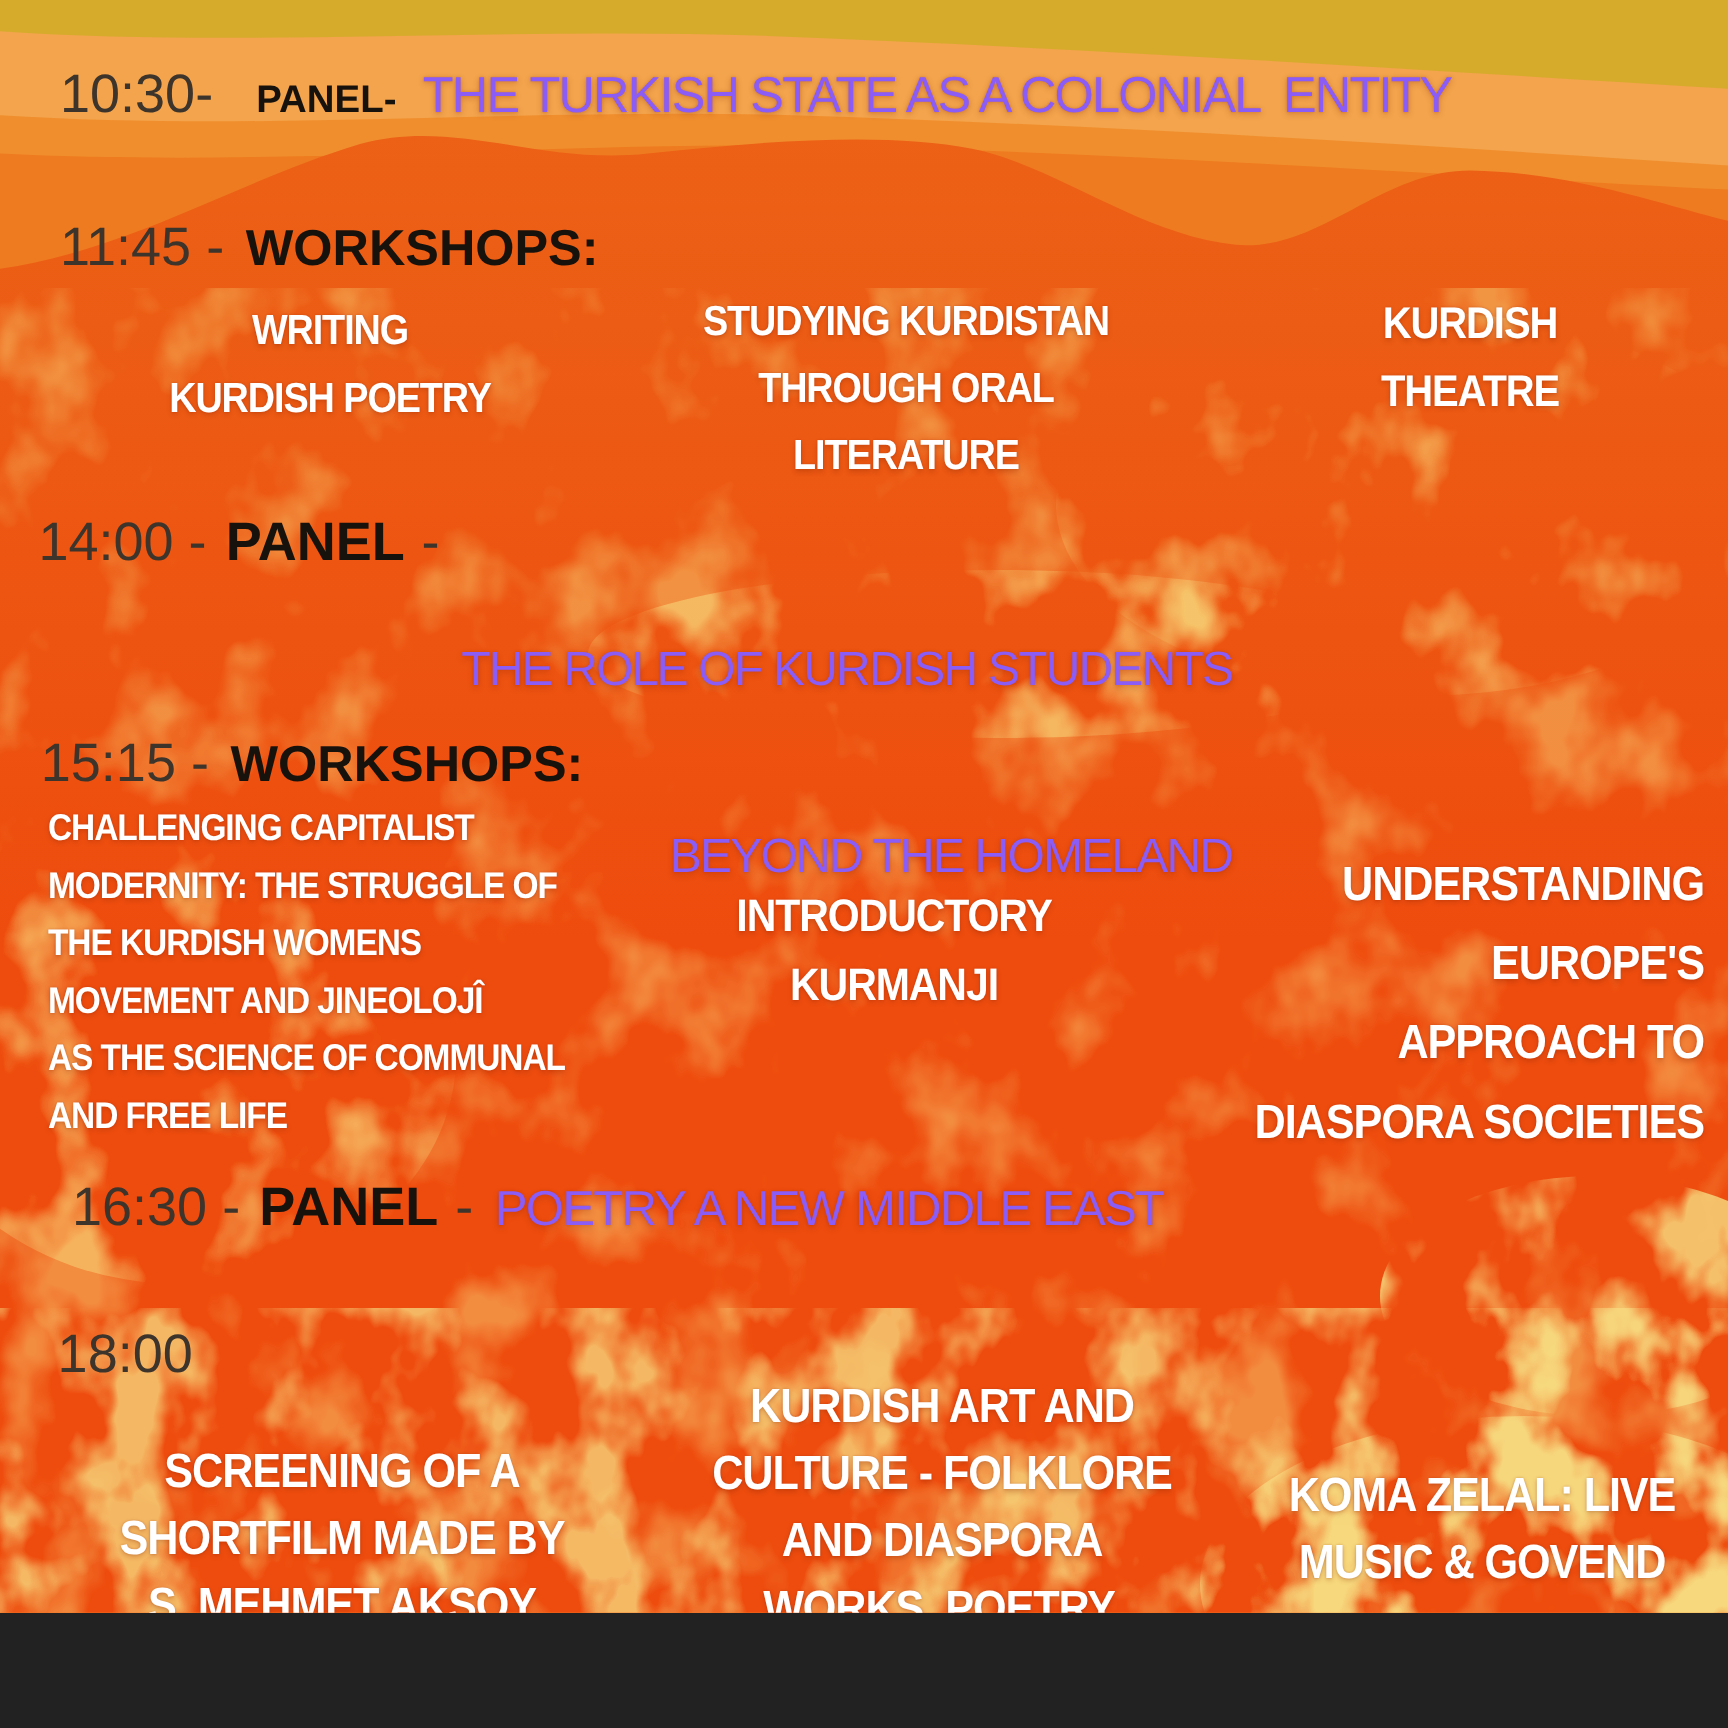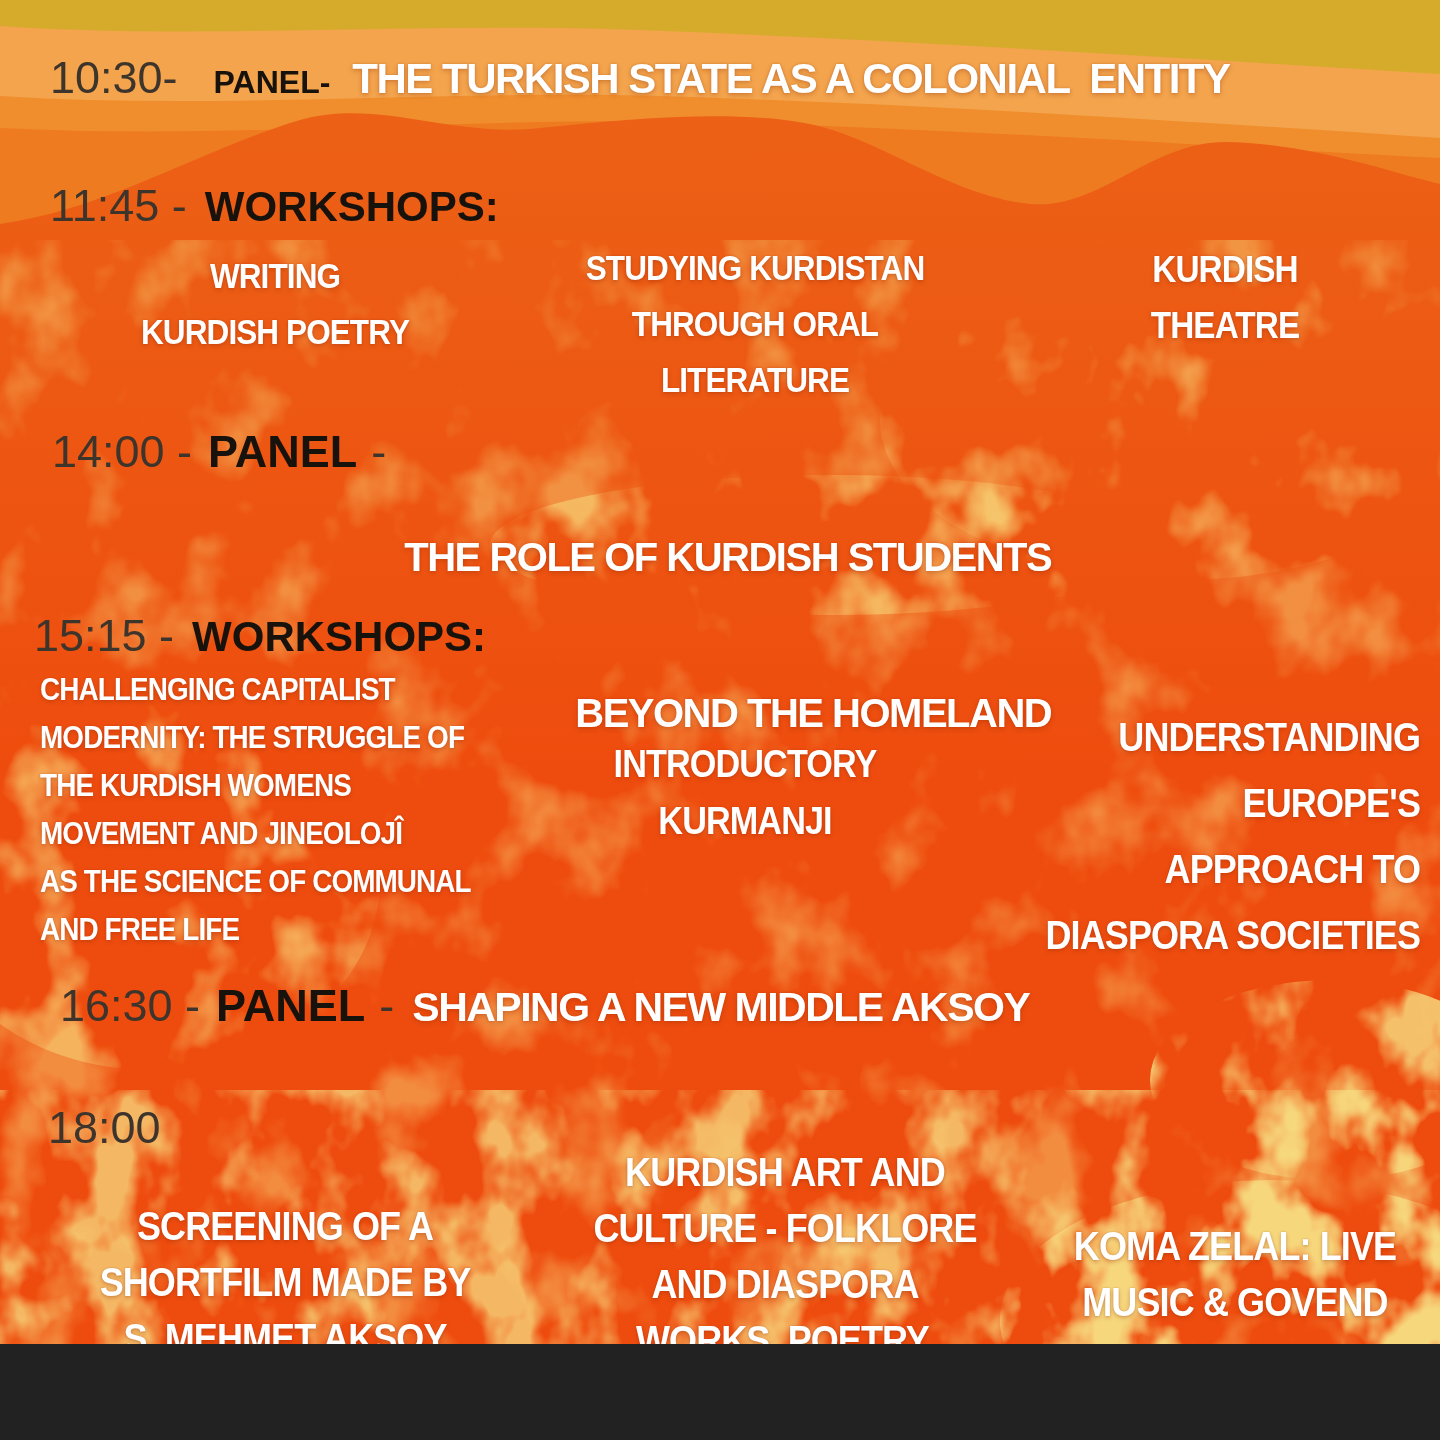--- a/index.html
+++ b/index.html
@@ -8,21 +8,21 @@
     width:1440px;height:1344px;
     overflow:hidden;
     font-family:"Liberation Sans", sans-serif;
   }
   .bg{position:absolute;left:0;top:0;width:1440px;height:1440px;display:block;}
   .row{position:absolute;display:flex;align-items:baseline;}
   .time{color:#3d342c;font-weight:400;white-space:pre;}
   .kind{color:#18120d;font-weight:800;white-space:pre;}
   .dash{color:#3d342c;font-weight:400;white-space:pre;}
   .wt{
-    color:#ffffff;font-weight:700;letter-spacing:-1.5px;white-space:pre;
+    color:#8b5cf6;font-weight:400;letter-spacing:-1.5px;white-space:pre;
     text-shadow:0 2px 5px rgba(140,40,0,.30), 0 0 2px rgba(140,40,0,.25);
   }
   .col{position:absolute;text-align:center;}
   .cx{transform:scaleX(.9);transform-origin:center top;}
   .cx-left{transform:scaleX(.9);transform-origin:left top;}
   .cx-right{transform:scaleX(.9);transform-origin:right top;}
   .ln{white-space:nowrap;}
 
   #r1{top:52px;left:50px;}
   #r1 .time{font-size:45px;}
@@ -30,21 +30,21 @@
   #r1 .wt{font-size:42px;margin-left:22px;}
 
   #r2{top:180px;left:50px;}
   #r2 .time{font-size:45px;}
   #r2 .kind{font-size:42px;margin-left:18px;}
 
   #w1a{left:100px;top:248px;width:350px;font-size:35px;line-height:56px;}
   #w1b{left:520px;top:240px;width:470px;font-size:35px;line-height:56px;}
   #w1c{left:1065px;top:242px;width:320px;font-size:37px;line-height:56px;}
 
-  #r3{top:426px;left:52px;}
+  #r3{top:426px;left:32px;}
   #r3 .time{font-size:45px;}
   #r3 .kind{font-size:45px;margin-left:16px;}
   #r3 .dash{font-size:45px;margin-left:14px;}
   #r3 .tblock{margin-left:18px;font-size:40px;line-height:52px;}
   #r3 .tblock .ln2{text-align:right;}
 
   #r4{top:610px;left:34px;}
   #r4 .time{font-size:45px;}
   #r4 .kind{font-size:42px;margin-left:18px;}
 
@@ -163,21 +163,21 @@
     <div class="ln">UNDERSTANDING</div>
     <div class="ln">EUROPE'S</div>
     <div class="ln">APPROACH TO</div>
     <div class="ln">DIASPORA SOCIETIES</div>
   </div>
 
   <div class="row" id="r5">
     <span class="time">16:30 -</span>
     <span class="kind">PANEL</span>
     <span class="dash">-</span>
-    <span class="wt">SHAPING A NEW MIDDLE AKSOY</span>
+    <span class="wt">POETRY A NEW MIDDLE EAST</span>
   </div>
 
   <div class="row" id="r6">
     <span class="time">18:00</span>
   </div>
 
   <div class="col wcol cx" id="e1">
     <div class="ln">SCREENING OF A</div>
     <div class="ln">SHORTFILM MADE BY</div>
     <div class="ln">Ş. MEHMET AKSOY</div>

